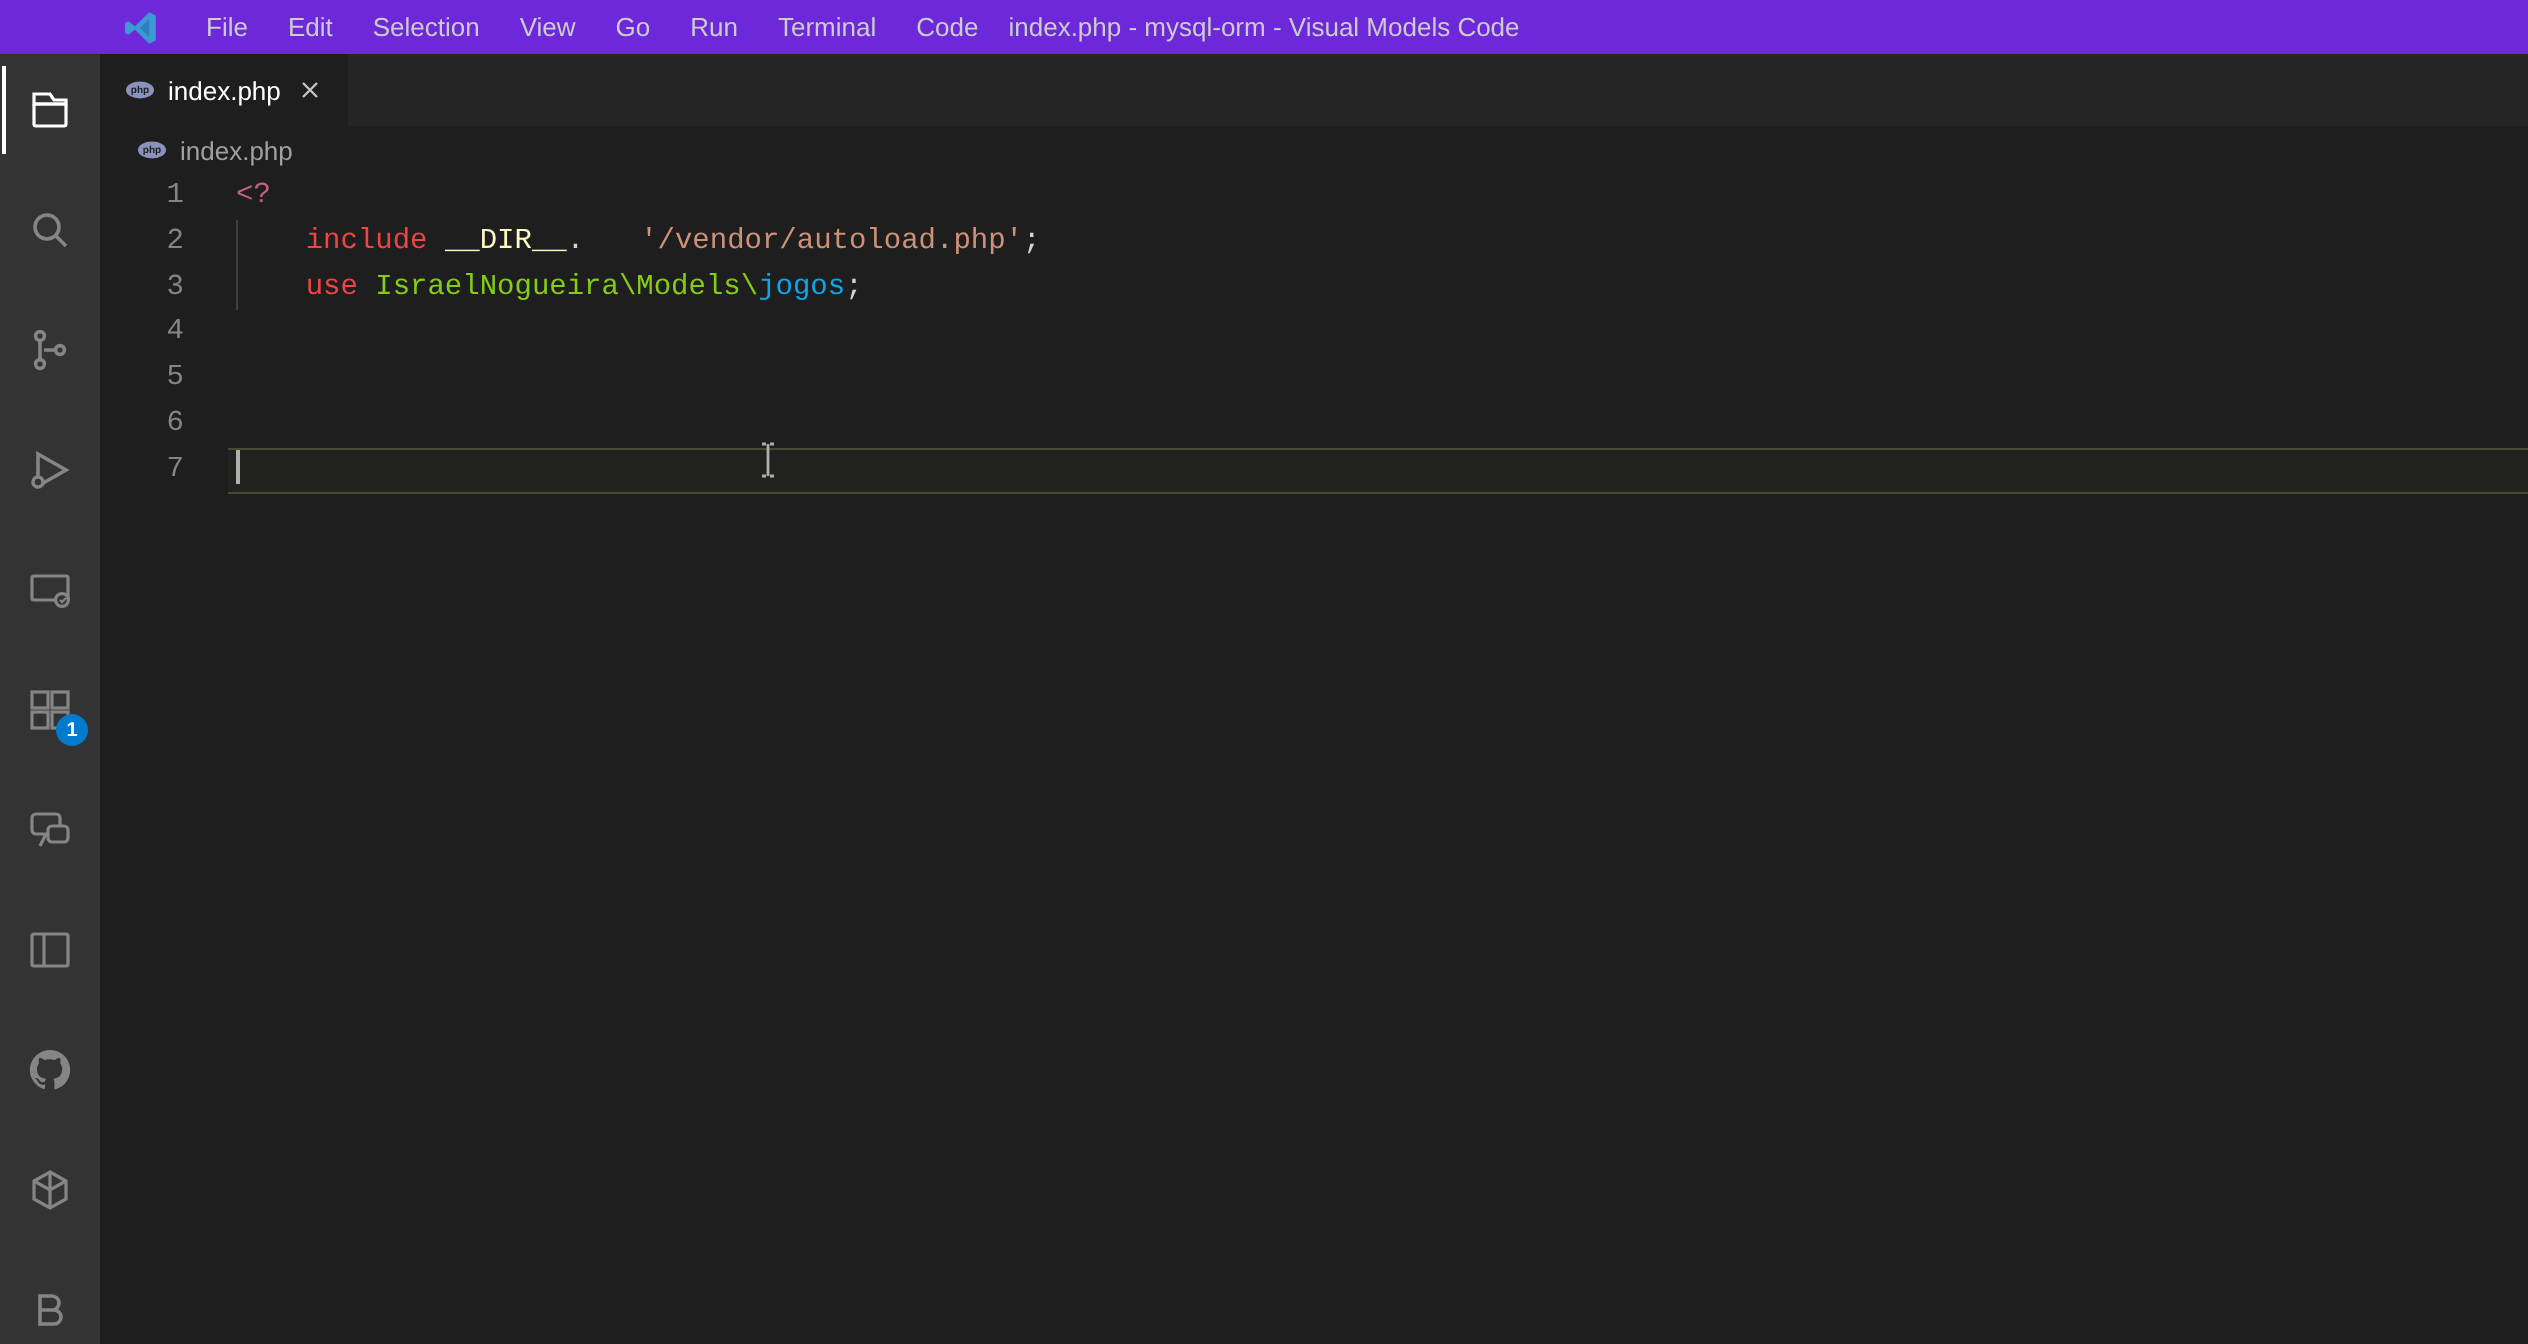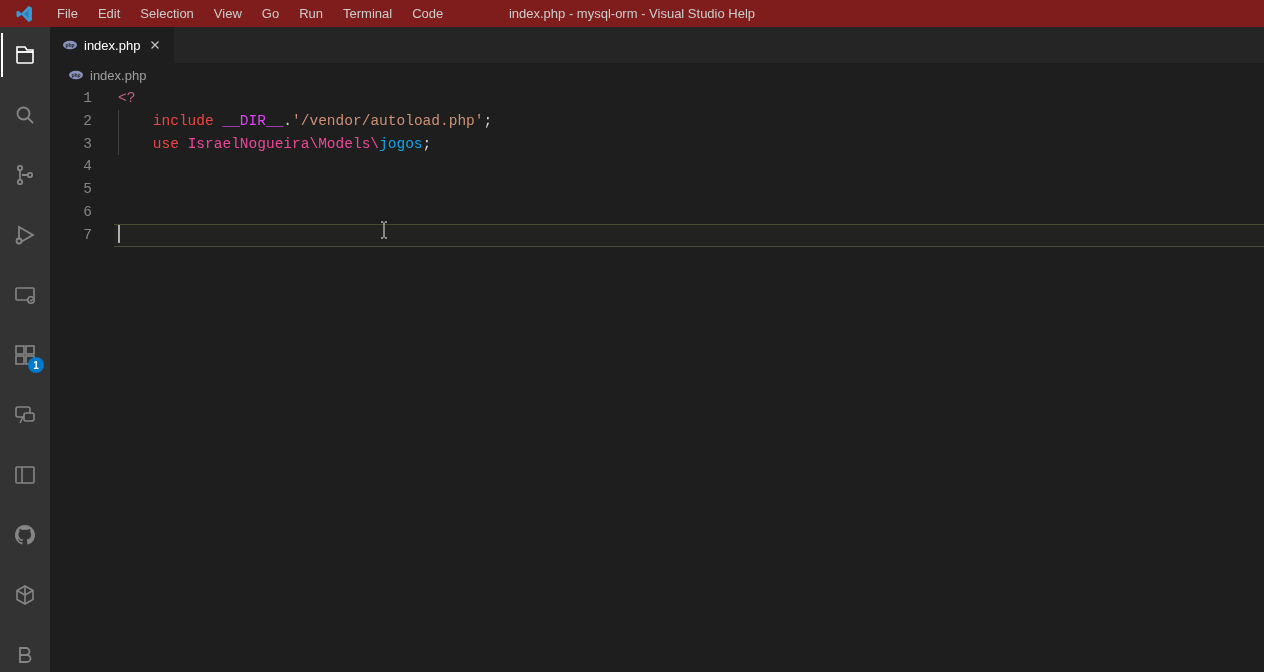--- a/index.html
+++ b/index.html
@@ -1,20 +1,20 @@
 <!DOCTYPE html>
 <html><head>
 <meta charset="utf-8">
 <style>
   * { margin: 0; padding: 0; box-sizing: border-box; }
   html, body { width: 1264px; height: 672px; overflow: hidden; font-family: "Segoe UI", -apple-system, sans-serif; background: #1e1e1e; color: #cccccc; }
   .window { width: 100%; height: 100%; display: flex; flex-direction: column; background: #1e1e1e; }
 
   
-  .menubar { height: 36px; display: flex; align-items: center; background: #7f1d1d; color: #cccccc; font-size: 13px; position: relative; }
+  .menubar { height: 36px; display: flex; align-items: center; background: #6d28d9; color: #cccccc; font-size: 13px; position: relative; padding-left: 46px; }
   .menubar .logo { width: 48px; display: flex; align-items: center; justify-content: center; }
   .menubar .menu-items { display: flex; gap: 2px; }
   .menubar .menu-item { padding: 6px 9px; cursor: default; border-radius: 4px; }
   .menubar .title { position: absolute; left: 50%; transform: translateX(-50%); color: #cccccc; font-size: 13px; pointer-events: none; }
 
   
   .body { flex: 1; display: flex; }
 
   .activitybar { width: 50px; background: #333333; display: flex; flex-direction: column; align-items: center; padding-top: 6px; gap: 16px; }
   .activitybar .aicon { width: 48px; height: 44px; display: flex; align-items: center; justify-content: center; color: #858585; cursor: pointer; position: relative; }
@@ -37,24 +37,24 @@
   .gutter { width: 68px; text-align: right; color: #858585; padding-right: 26px; user-select: none; }
   .gutter .ln { height: 22.8px; }
   .code { flex: 1; position: relative; }
   .codeline { height: 22.8px; white-space: pre; color: #d4d4d4; }
   .code .current-line { position: absolute; left: -4px; right: 0; height: 22.8px; border-top: 1px solid #4a4a33; border-bottom: 1px solid #4a4a33; background: rgba(255,255,128,0.02); pointer-events: none; }
   .cursor { display: inline-block; width: 2px; height: 18px; background: #aeafad; vertical-align: middle; margin-bottom: 2px; }
 
   
   .tk-tag { color: #c1617a; }         
   .tk-include { color: #ef4444; }     
-  .tk-dir { color: #d946ef; }         
-  .tk-str { color: #ce9178; }         
+  .tk-dir { color: #fef9c3; }         
+  .tk-str { color: #ce9178; margin-left: 28px; }         
   .tk-punc { color: #d4d4d4; }
-  .tk-ns { color: #ec4899; }
+  .tk-ns { color: #84cc16; }
   .tk-class { color: #0ea5e9; }
 
   .indent-guide { display:inline-block; border-left:1px solid #404040; height:22.8px; margin-left:0; margin-right:-1px; vertical-align:top; }
 
   
   .ibeam { position:absolute; width:12px; height:20px; pointer-events:none; display:flex; align-items:center; justify-content:center; }
   .ibeam svg { width:12px; height:20px; stroke:#aeafad; }
 
   
   svg { display:block; }
@@ -75,21 +75,21 @@
     <div class="menu-items" id="menu-items">
         <div class="menu-item">File</div>
         <div class="menu-item">Edit</div>
         <div class="menu-item">Selection</div>
         <div class="menu-item">View</div>
         <div class="menu-item">Go</div>
         <div class="menu-item">Run</div>
         <div class="menu-item">Terminal</div>
         <div class="menu-item">Code</div>
       </div>
-    <div class="title">index.php - mysql-orm - Visual Studio Help</div>
+    <div class="title">index.php - mysql-orm - Visual Models Code</div>
   </div>
 
   <div class="body">
 
     <div class="activitybar" id="activitybar">
         <div class="aicon active">
           <svg viewBox="0 0 24 24" fill="none" stroke="currentColor" stroke-width="1.6">
             <path d="M4 4h8l2 3h6v2H4z"></path>
             <rect x="4" y="9" width="16" height="11" rx="1"></rect>
           </svg>

